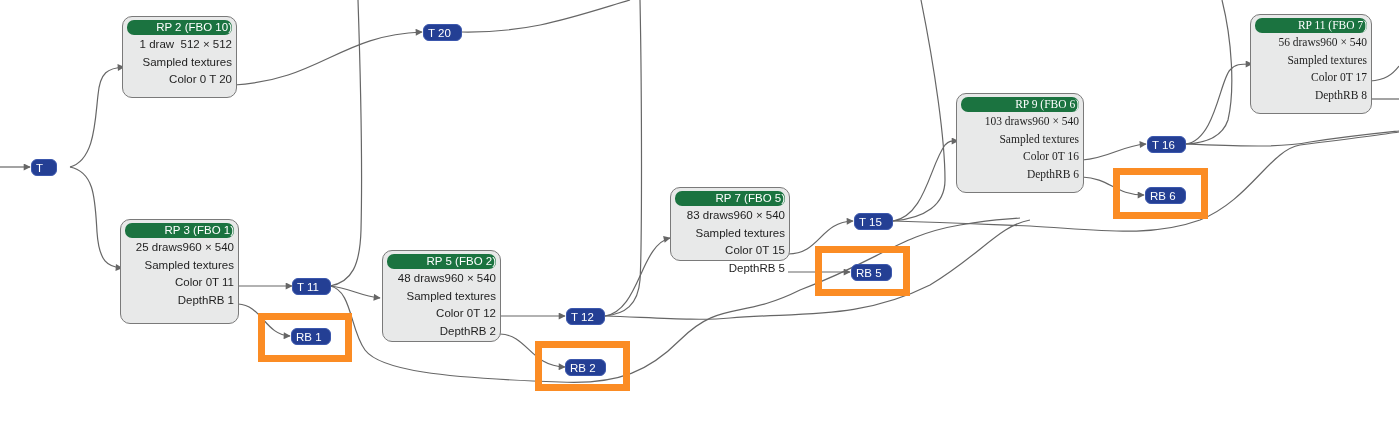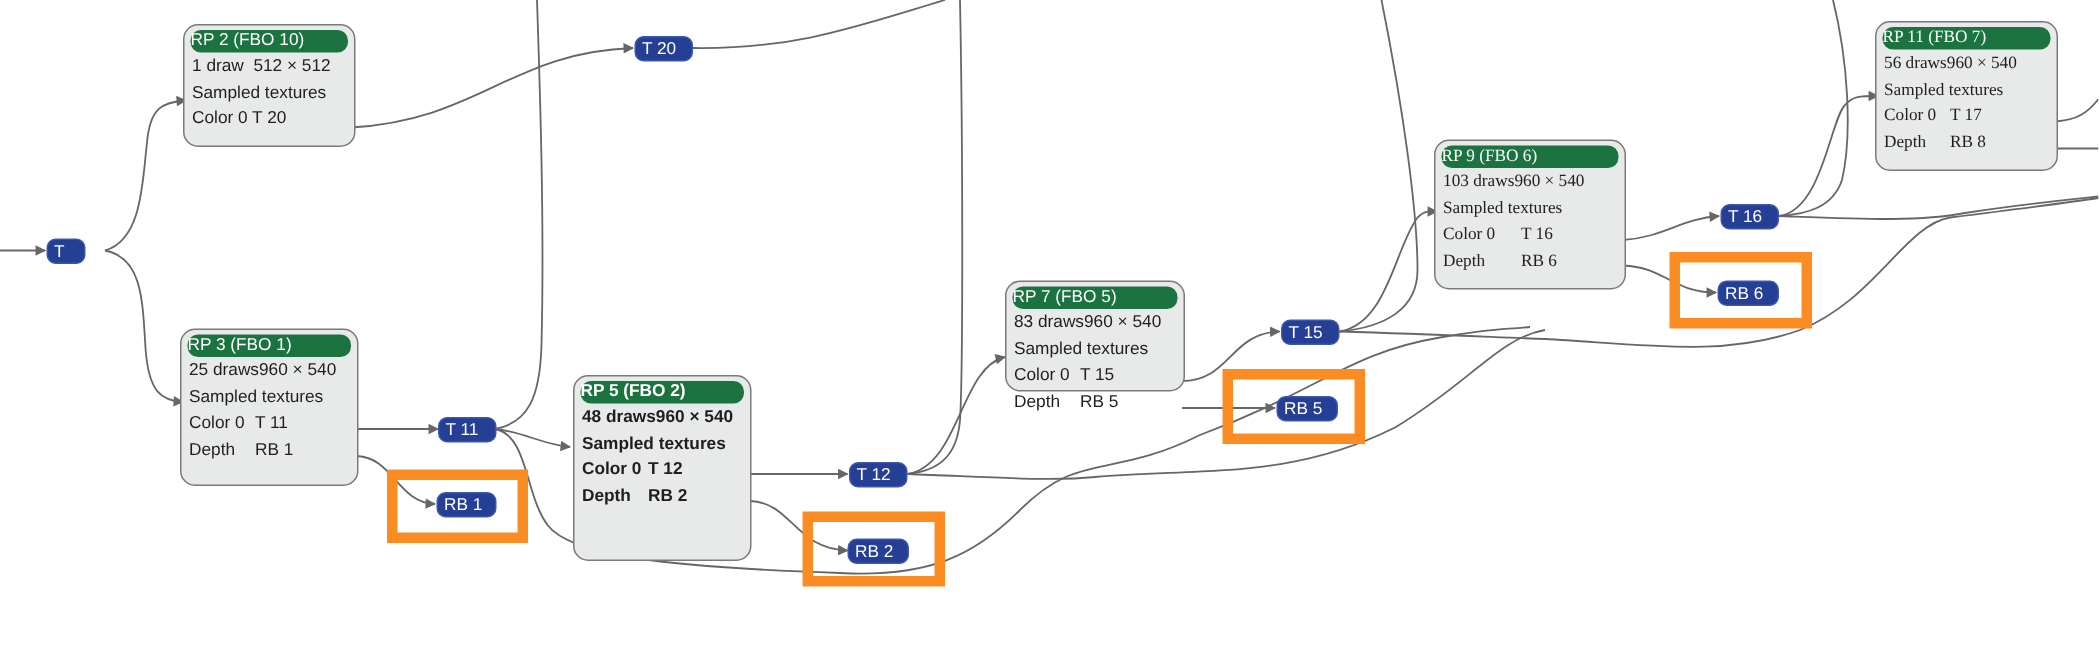--- a/index.html
+++ b/index.html
@@ -5,24 +5,24 @@
     html, body { margin: 0; padding: 0; background: #ffffff; }
     body { width: 1399px; height: 439px; position: relative; overflow: hidden;
            font-family: "Liberation Sans", "DejaVu Sans", sans-serif; }
     #edges { position: absolute; left: 0; top: 0; }
     .rp {
       position: absolute; background: #e8e9e9; border: 1.3px solid #7a7a7a;
       border-radius: 10px; box-sizing: border-box; padding: 3px 4px 4px 4px;
       font-size: 11.5px; color: #1e1e1e;
     }
     .rp-head {
-      background: #1b7340; color: #ffffff; border-radius: 7px; text-align: left;
+      background: #1b7340; color: #ffffff; border-radius: 7px; text-align: right;
       height: 15px; line-height: 15px; font-size: 11.5px; margin-bottom: 1px;
     }
-    .rp-row { height: 17.5px; line-height: 17.5px; white-space: nowrap; padding-left: 1px; }
+    .rp-row { height: 17.5px; line-height: 17.5px; white-space: nowrap; padding-left: 1px; text-align: right; }
     .rp-row .k { display: inline-block; width: 44px; }
     .res {
       position: absolute; background: #243f94; color: #ffffff; border-radius: 6px;
       height: 17px; line-height: 17px; font-size: 11.5px; padding-left: 4px;
       box-sizing: border-box; border: 1px solid #3b57ad;
     }
     .hl {
       position: absolute; border: 7px solid #fb8c24; box-sizing: border-box;
     }
   </style>
@@ -101,21 +101,21 @@
 </div>
 
 <div class="rp" style="left:120px;top:219px;width:119px;height:105px;">
   <div class="rp-head">RP 3 (FBO 1)</div>
   <div class="rp-row"><span>25 draws</span><span>960 × 540</span></div>
   <div class="rp-row">Sampled textures</div>
   <div class="rp-row"><span class="k">Color 0</span><span>T 11</span></div>
   <div class="rp-row"><span class="k">Depth</span><span>RB 1</span></div>
 </div>
 
-<div class="rp" style="left:382px;top:250px;width:119px;height:124px;font-weight:bold;">
+<div class="rp" style="left:382px;top:250px;width:119px;height:92px;">
   <div class="rp-head">RP 5 (FBO 2)</div>
   <div class="rp-row"><span>48 draws</span><span>960 × 540</span></div>
   <div class="rp-row">Sampled textures</div>
   <div class="rp-row"><span class="k">Color 0</span><span>T 12</span></div>
   <div class="rp-row"><span class="k">Depth</span><span>RB 2</span></div>
 </div>
 
 <div class="rp" style="left:670px;top:187px;width:120px;height:74px;">
   <div class="rp-head">RP 7 (FBO 5)</div>
   <div class="rp-row"><span>83 draws</span><span>960 × 540</span></div>

